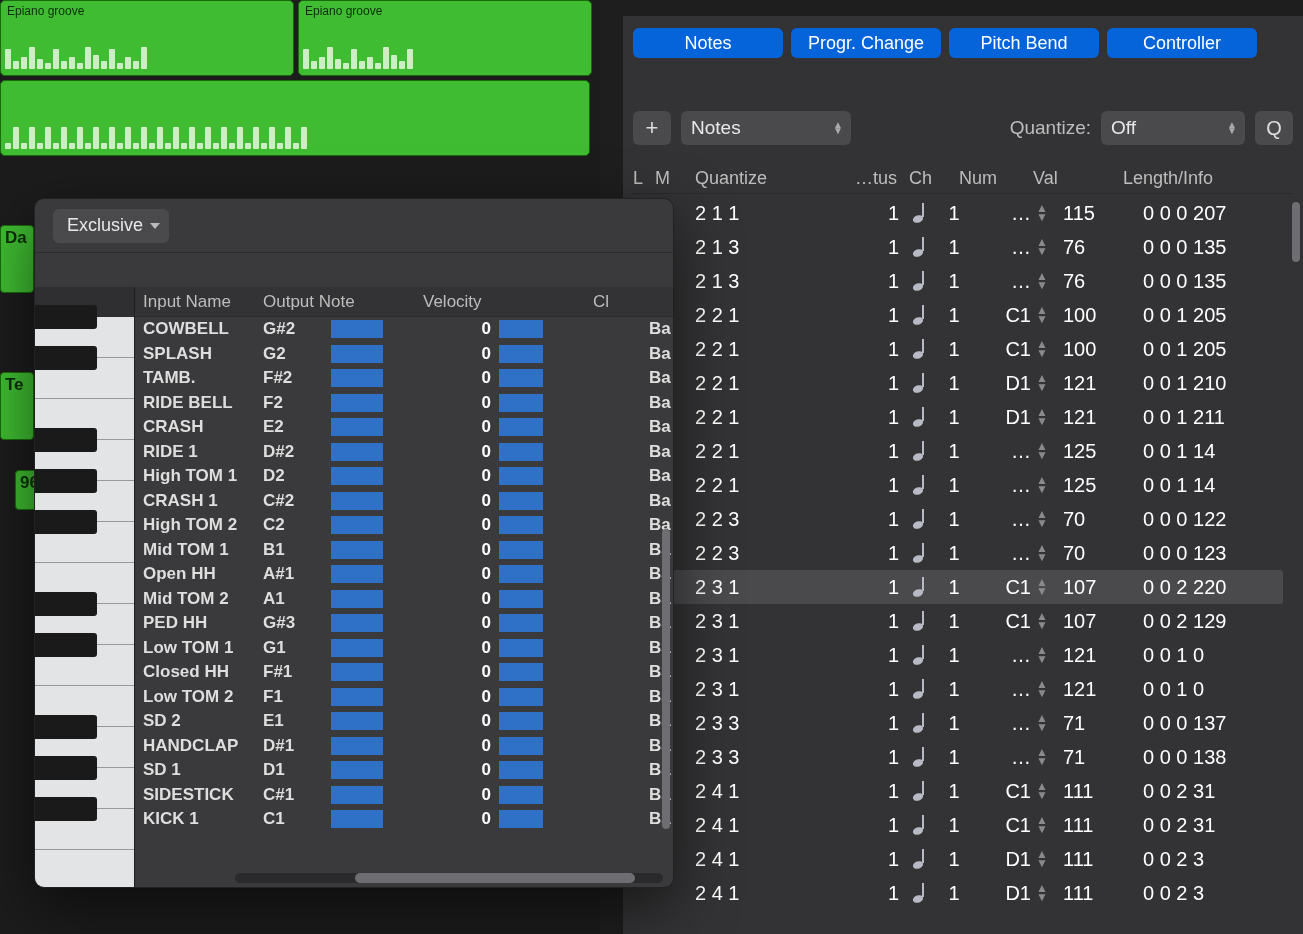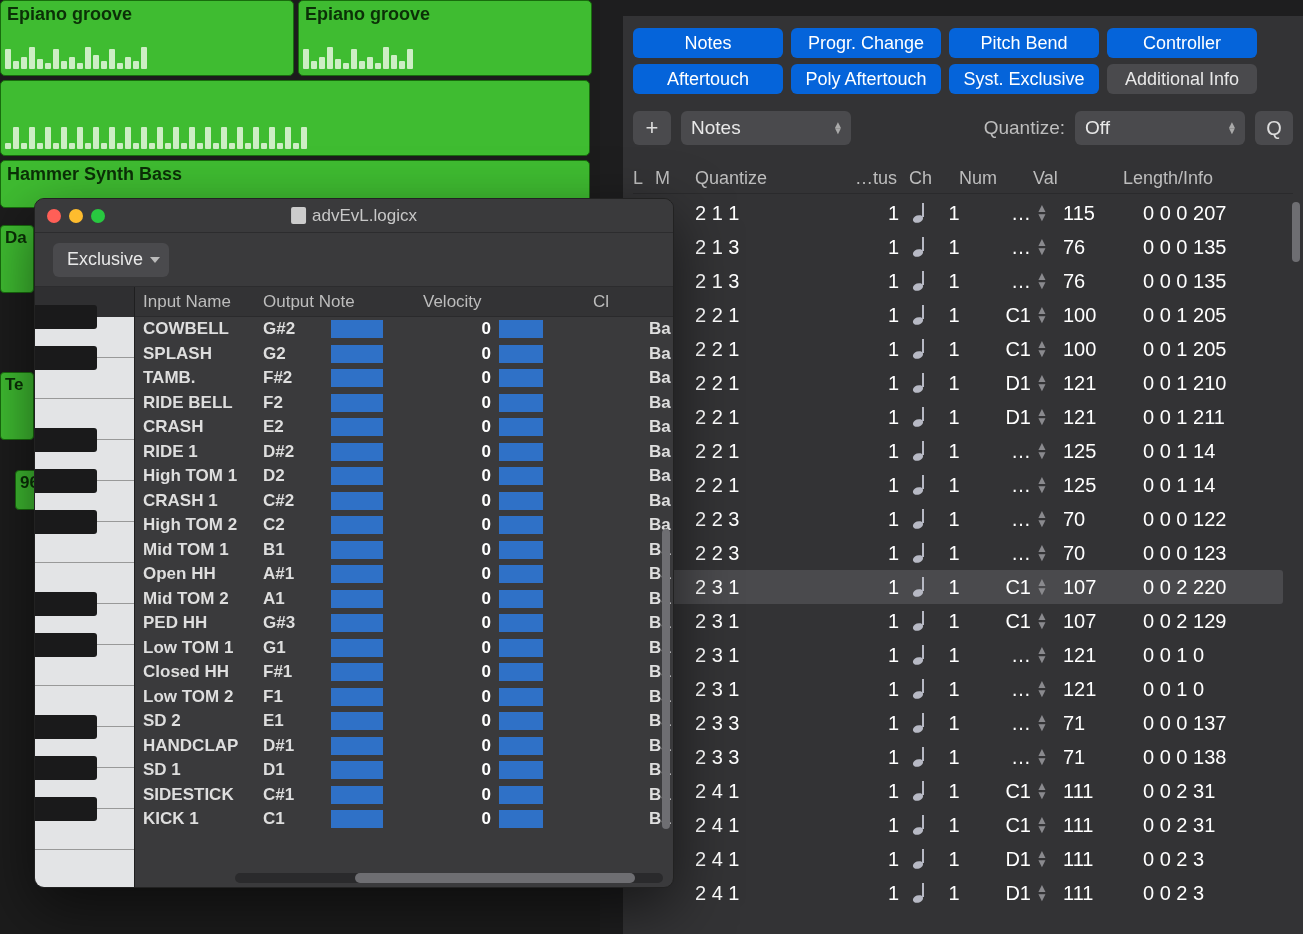--- a/index.html
+++ b/index.html
@@ -20,22 +20,22 @@
     left: 0; top: 0;
     width: 600px; height: 934px;
     background: #1c1c1c;
   }
   .region {
     position: absolute;
     background: #3fbc31;
     border: 1px solid #186c0d;
     border-radius: 5px;
     color: #0b3007;
-    font-weight: 700;
-    font-size: 18px;
+    font-weight: 400;
+    font-size: 12px;
     padding: 3px 6px;
     overflow: hidden;
   }
   .region .ticks {
     position: absolute; left:4px; right:4px; bottom:6px;
     height: 34px;
     display:flex; align-items:flex-end;
     gap:2px;
   }
   .region .ticks span {
@@ -310,55 +310,45 @@
         <span style="height: 6px;"></span>
         <span style="height: 22px;"></span>
         <span style="height: 6px;"></span>
         <span style="height: 22px;"></span>
         <span style="height: 6px;"></span>
         <span style="height: 22px;"></span>
         <span style="height: 6px;"></span>
         <span style="height: 22px;"></span>
       </div>
     </div>
-    <div class="region" style="left: 0px; top: 160px; width: 590px; height: 48px;">
-      <div>Hammer Synth Bass</div>
-      <div class="ticks"></div>
-    </div>
     <div class="small-region" style="left: 0px; top: 225px; width: 34px; height: 68px;">Da</div>
     <div class="small-region" style="left: 0px; top: 372px; width: 34px; height: 68px;">Te</div>
     <div class="small-region" style="left: 15px; top: 470px; width: 35px; height: 40px;">96</div>
   </div>
 
 <div class="event-panel">
   <div class="filter-row top" id="filters-top">
       <div class="filter-btn w1 filter-on">Notes</div>
       <div class="filter-btn w1 filter-on">Progr. Change</div>
       <div class="filter-btn w1 filter-on">Pitch Bend</div>
       <div class="filter-btn w1 filter-on">Controller</div>
     </div>
-  <div class="filter-row bot" id="filters-bot">
-      <div class="filter-btn w1 filter-on">Aftertouch</div>
-      <div class="filter-btn w1 filter-on">Poly Aftertouch</div>
-      <div class="filter-btn w1 filter-on">Syst. Exclusive</div>
-      <div class="filter-btn w1 filter-off">Additional Info</div>
-    </div>
 
   <div class="tool-row">
     <div class="plus-btn">+</div>
     <div class="sel" style="width:170px">
       <span>Notes</span>
       <span class="chev">
           <span>▲</span>
           <span>▼</span>
         </span>
     </div>
     <div style="flex:1"></div>
     <div class="quant-label">Quantize:</div>
-    <div class="sel" style="width:170px">
+    <div class="sel" style="width:144px">
       <span>Off</span>
       <span class="chev">
           <span>▲</span>
           <span>▼</span>
         </span>
     </div>
     <div class="q-btn">Q</div>
   </div>
 
   <div class="col-head">
@@ -812,31 +802,20 @@
           <span>▼</span>
         </div>
         <div class="e-val">111</div>
         <div class="e-len">0  0  2     3</div>
       </div>
     </div>
   <div class="scroll-thumb-right"></div>
 </div>
 
 <div class="map-window">
-  <div class="title-bar">
-    <div class="traffic">
-      <div class="dot red"></div>
-      <div class="dot yellow"></div>
-      <div class="dot green"></div>
-    </div>
-    <div class="win-title">
-      <span class="proj-icon"></span>
-      <span>advEvL.logicx</span>
-    </div>
-  </div>
   <div class="init-bar">
     <div class="init-menu">
       <span>Exclusive</span>
     </div>
   </div>
   <div class="map-table">
     <div class="piano-col">
       <div class="piano-keys" id="piano-keys">
           <div class="white-key"></div>
           <div class="white-key"></div>

